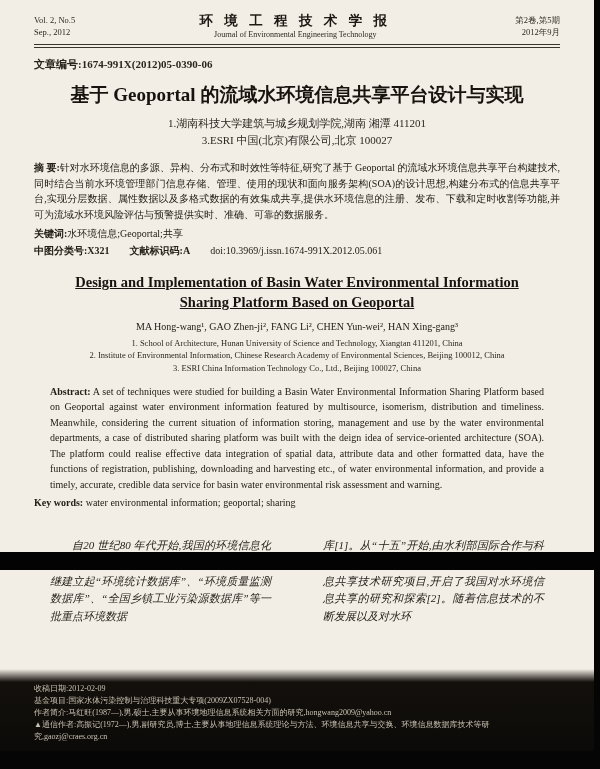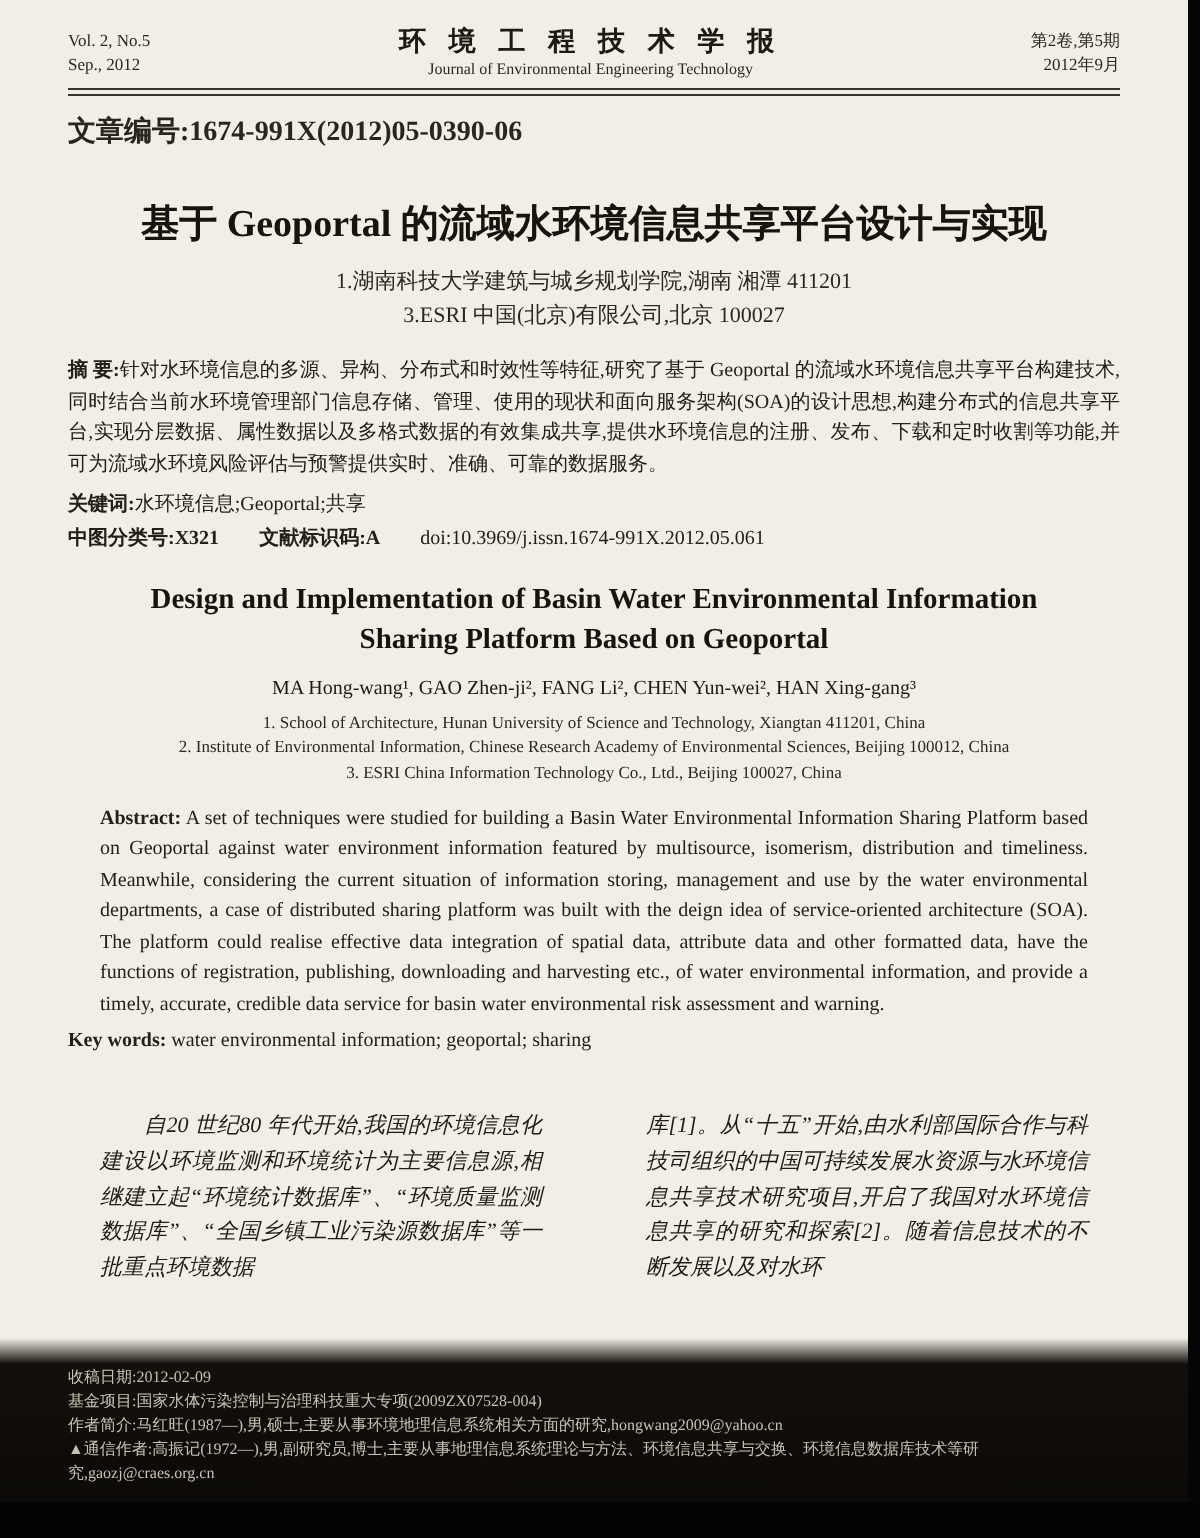--- a/index.html
+++ b/index.html
@@ -3,49 +3,49 @@
 <meta charset="utf-8">
 <style>
   html,body{margin:0;padding:0;}
   body{
     width:600px;height:769px;overflow:hidden;
     background:#050505;
     font-family:"Liberation Serif","DejaVu Serif",serif;
     color:#231f1a;
   }
   *{box-sizing:border-box;}
-  .scan{position:relative;width:600px;height:769px;background:#0f172a;}
+  .scan{position:relative;width:600px;height:570px;background:#0f172a;}
   .paper{
     position:absolute;left:0;top:0;width:594px;height:751px;
     background:#f2eee5;overflow:hidden;
   }
   .content{position:relative;padding:12px 34px 0;}
 
   
   .jheader{display:flex;justify-content:space-between;align-items:flex-end;}
   .h-side{font-size:8.5px;line-height:1.5;color:#2b2721;}
   .h-side.right{text-align:right;}
   .h-center{text-align:center;}
   .journal-cn{font-size:13.5px;font-weight:700;letter-spacing:4px;color:#1d1914;}
   .journal-en{font-size:8px;margin-top:0;color:#2b2721;}
   .rule-double{height:4px;border-top:1.4px solid #3a352c;border-bottom:1px solid #3a352c;margin-top:5px;}
 
-  .article-no{font-size:14px;font-weight:600;margin-top:9px;color:#2a261f;}
+  .article-no{font-size:11px;font-weight:600;margin-top:9px;color:#2a261f;}
 
-  .title-cn{font-size:19px;font-weight:700;text-align:center;margin:26px 0 0;line-height:1.3;color:#17140f;}
+  .title-cn{font-size:19px;font-weight:700;text-align:center;margin:11px 0 0;line-height:1.3;color:#17140f;}
   .authors-cn{font-size:12px;text-align:center;margin-top:11px;letter-spacing:1px;color:#1d1914;}
   .affils-cn{font-size:11px;text-align:center;margin-top:7px;line-height:1.55;color:#2b2721;}
 
   .abstract-cn{font-size:10px;line-height:1.58;text-align:justify;margin:11px 0 0;color:#242019;}
   .kw-line{font-size:10px;margin:4px 0 0;color:#242019;}
   .b{font-weight:700;}
   .clc-line{font-size:10px;margin:3px 0 0;color:#242019;}
   .clc-line .seg{margin-right:20px;}
 
-  .title-en{font-size:14.5px;font-weight:700;text-align:center;margin:14px 0 0;line-height:1.4;color:#17140f;}
+  .title-en{font-size:14.5px;font-weight:700;text-align:center;margin:14px 0 0;line-height:1.4;color:#17140f;text-decoration:underline;}
   .authors-en{font-size:10px;text-align:center;margin-top:8px;color:#1d1914;}
   .affils-en{font-size:8.5px;text-align:center;margin-top:5px;line-height:1.5;color:#2b2721;}
 
   .abstract-en{font-size:10px;line-height:1.55;text-align:justify;margin:9px 16px 0;color:#242019;}
   .kw-en{font-size:10px;margin:5px 0 0;color:#242019;}
 
   .columns{display:flex;gap:20px;margin-top:13px;}
   .col{width:50%;font-size:11px;line-height:1.6;text-align:justify;margin:16px;color:#1f1b15;font-style:italic;}
   .col.indent{text-indent:2em;}
 

